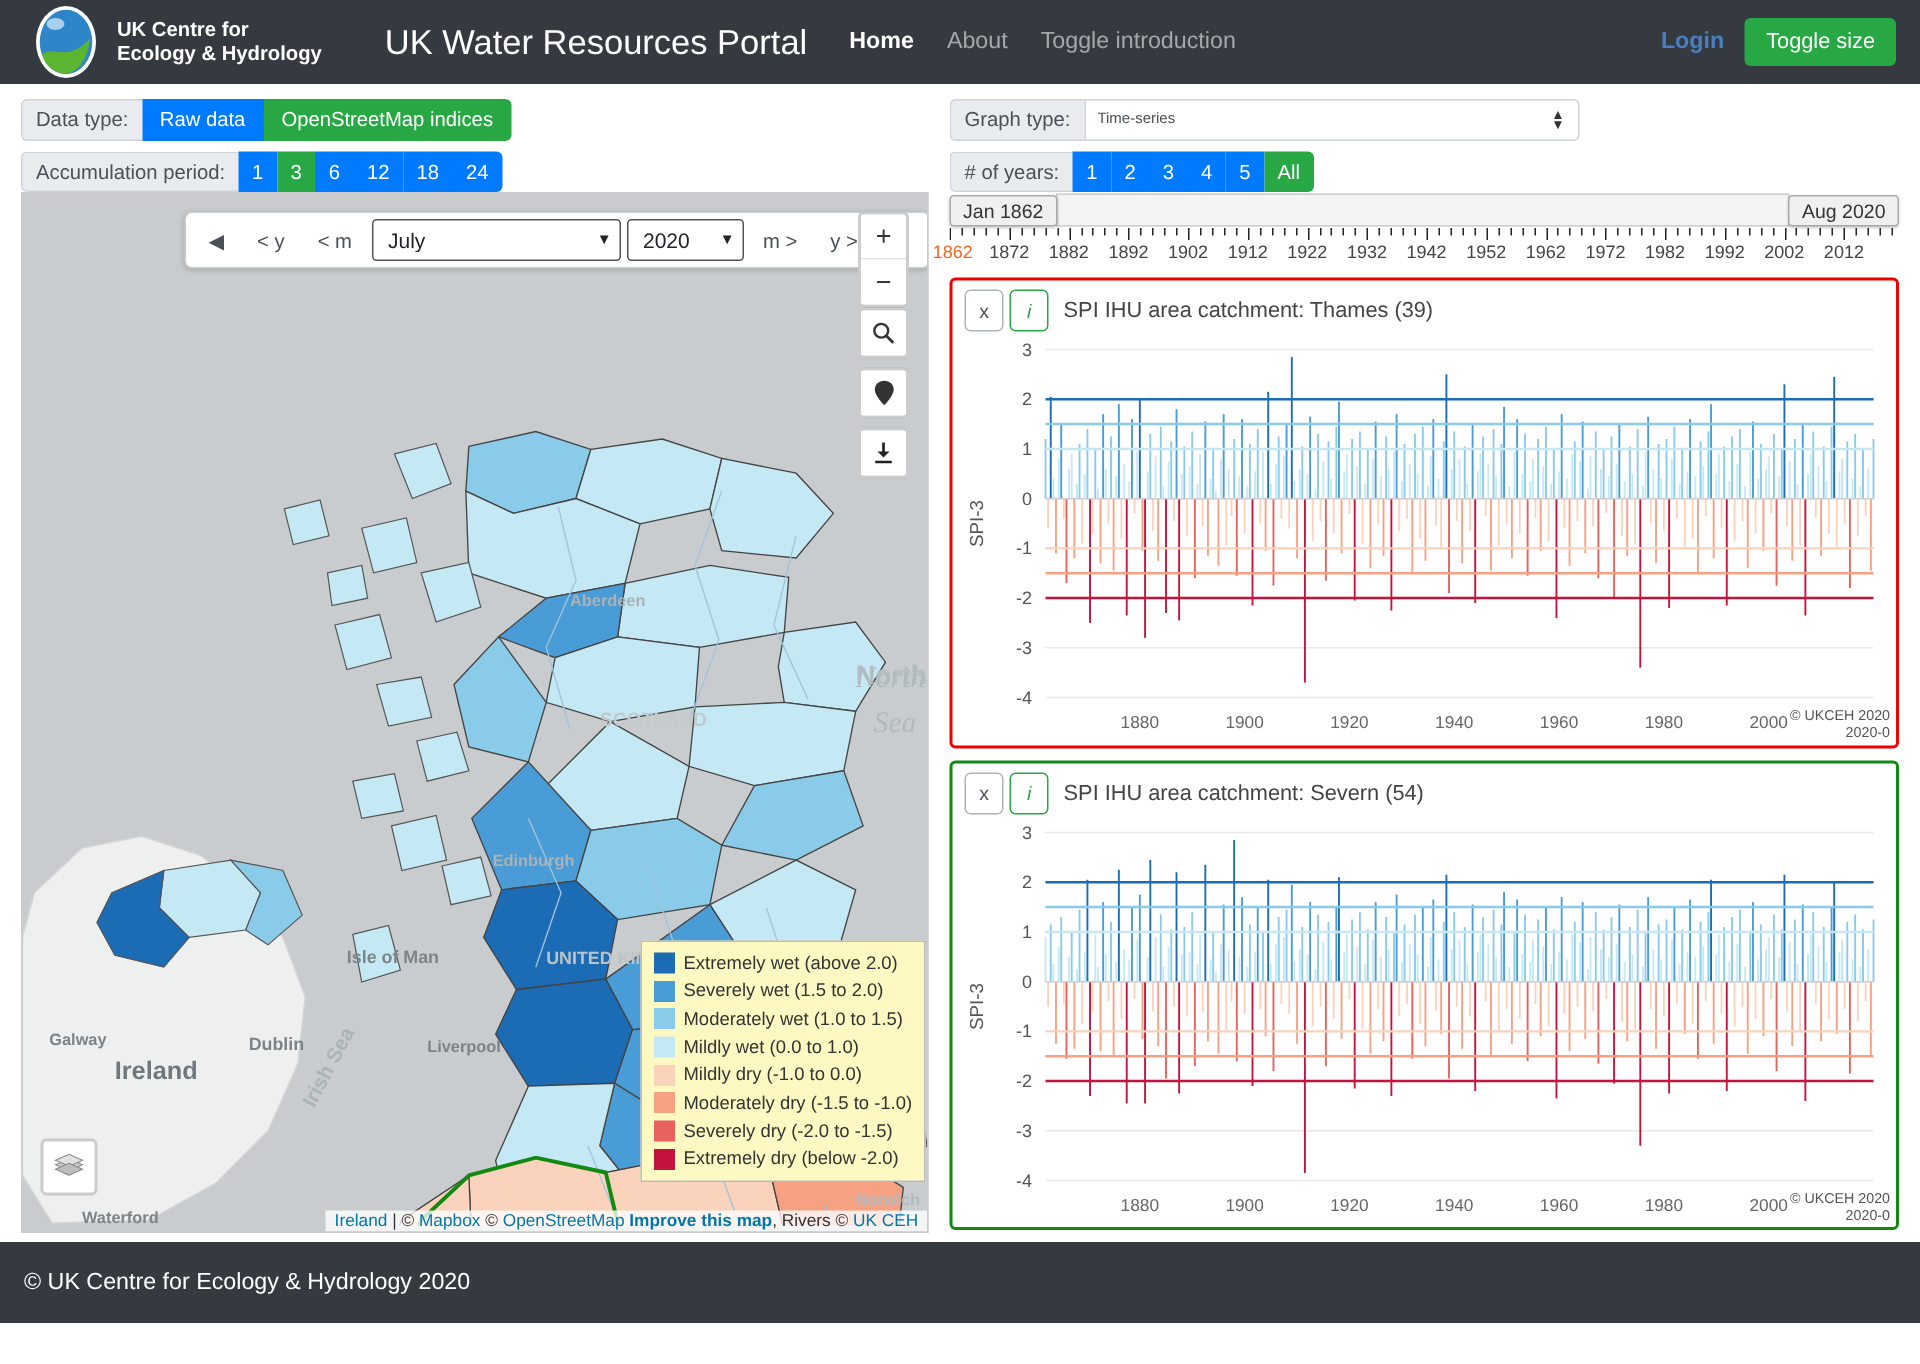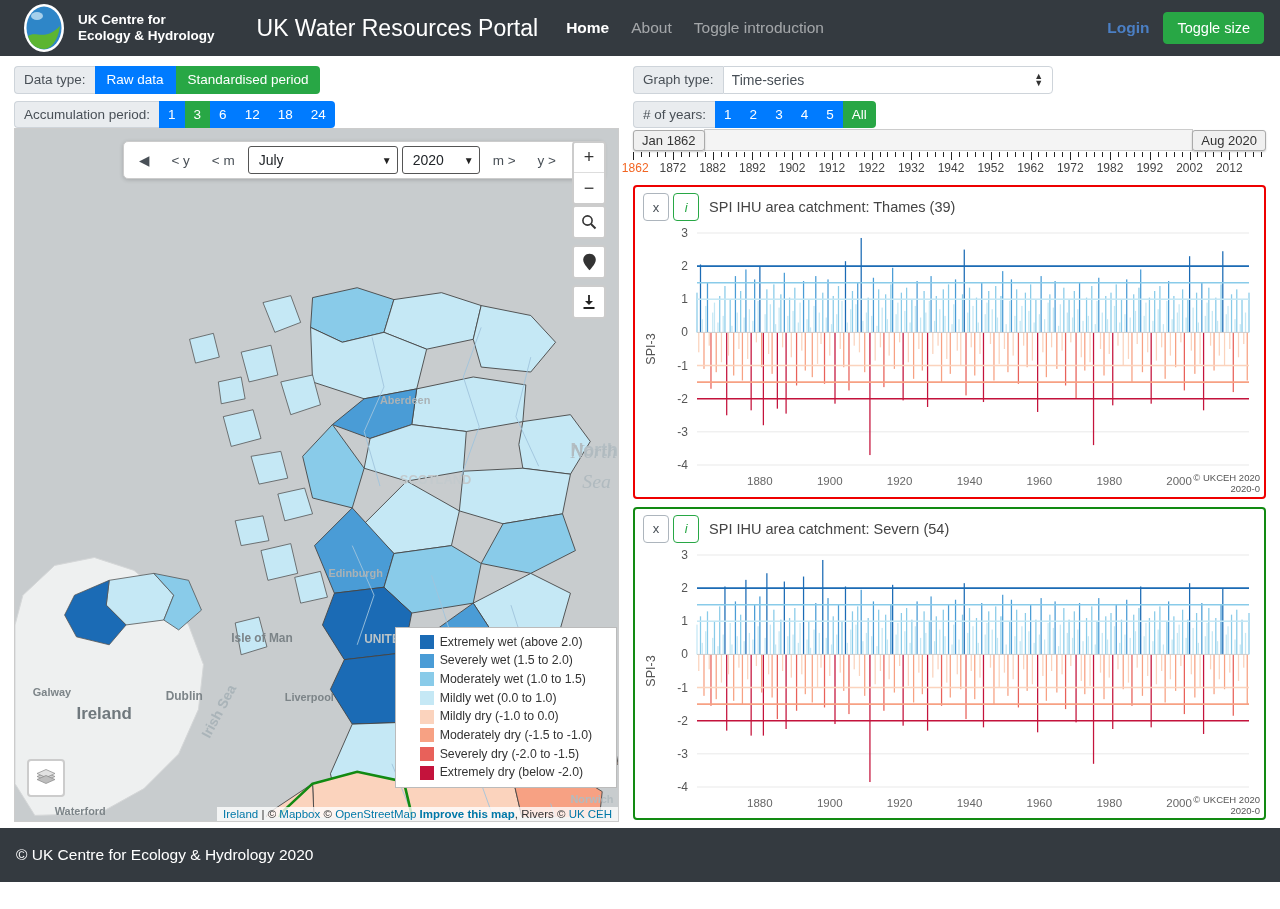--- a/index.html
+++ b/index.html
@@ -71,21 +71,21 @@
     background: #007bff; padding: 0 12px; cursor: pointer;
     font-family: inherit; display: flex; align-items: center; justify-content: center;
   }
   .btn-seg.green { background: #28a745; }
   .btn-seg.first { border-radius: 0; }
   .btn-seg.last { border-radius: 0 4px 4px 0; }
   .btn-num { padding: 0 9px; min-width: 23px; }
 
   select.form-ctl {
     border: 1px solid #ced4da; border-radius: 0 4px 4px 0;
-    font-size: 14px; font-family: inherit; color: #495057;
+    font-size: 10px; font-family: inherit; color: #495057;
     padding: 0 8px; background: #fff;
     appearance: none; -webkit-appearance: none;
     background-image: none;
   }
   .select-wrap { position: relative; flex: 1; display: flex; }
   .select-wrap select { flex: 1; }
   .select-arrows {
     position: absolute; right: 10px; top: 50%; transform: translateY(-50%);
     pointer-events: none; font-size: 9px; line-height: 7px; color: #333; text-align: center;
   }
@@ -158,21 +158,21 @@
     font-size: 11px; color: #333; line-height: 1.45;
   }
   #map-scale .sc {
     border: 2px solid #777; border-top: none;
     background: rgba(255,255,255,.6); padding: 0 5px;
   }
   #map-scale .sc.top { border-top: 2px solid #777; border-bottom: none; }
 
   #map-legend {
     position: absolute; right: 1px; bottom: 33px; z-index: 25;
-    background: #ffffff; border: 1px solid #bbb; padding: 5px 24px;
+    background: #fef9c3; border: 1px solid #bbb; padding: 5px 8px;
     font-size: 12.3px; color: #333; line-height: 1.52;
   }
   .lg-row { display: flex; align-items: center; gap: 6px; white-space: nowrap; }
   .lg-sw { width: 14px; height: 14px; flex: none; }
 
   #map-attrib {
     position: absolute; right: 0; bottom: 0; z-index: 25;
     background: rgba(255,255,255,.78);
     font-size: 11.5px; color: #333; padding: 1px 6px;
   }
@@ -255,21 +255,21 @@
     <button id="toggle-size-btn">Toggle size</button>
   </div>
 </div>
 
 <div id="controls">
 
   <div class="control-col col-left">
     <div class="input-group">
       <span class="ig-label">Data type:</span>
       <button class="btn-seg first">Raw data</button>
-      <button class="btn-seg green last">Standardised period</button>
+      <button class="btn-seg green last">OpenStreetMap indices</button>
     </div>
 
     <div class="input-group">
       <span class="ig-label">Accumulation period:</span>
       <button class="btn-seg btn-num first">1</button>
       <button class="btn-seg btn-num green">3</button>
       <button class="btn-seg btn-num">6</button>
       <button class="btn-seg btn-num">12</button>
       <button class="btn-seg btn-num">18</button>
       <button class="btn-seg btn-num last">24</button>
@@ -395,21 +395,21 @@
         <text x="560" y="332" font-size="20" fill="#b0babf" font-style="italic" font-family="&quot;Liberation Serif&quot;, serif">North</text>
         <text x="572" y="362" font-size="20" fill="#b0babf" font-style="italic" font-family="&quot;Liberation Serif&quot;, serif">Sea</text>
         <text x="300" y="688" font-size="15" fill="#b8c1c5" font-style="italic" font-family="&quot;Liberation Serif&quot;, serif" transform="translate(0,0)"></text>
       </svg>
 
     <div class="map-datebar">
       <button class="dt-btn">◀</button>
       <button class="dt-btn">&lt; y</button>
       <button class="dt-btn">&lt; m</button>
       <div class="dt-sel-wrap">
-        <select class="dt-select" style="width:150px;">
+        <select class="dt-select" style="width:166px;">
           <option>July</option>
         </select>
         <span class="dt-chev">▼</span>
       </div>
       <div class="dt-sel-wrap">
         <select class="dt-select" style="width:78px;">
           <option>2020</option>
         </select>
         <span class="dt-chev">▼</span>
       </div>

